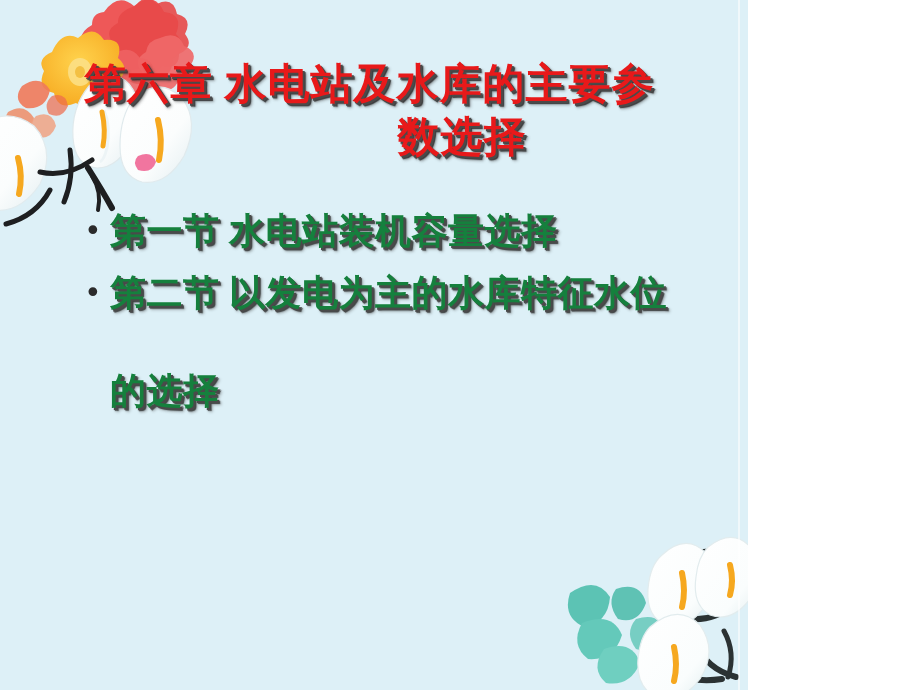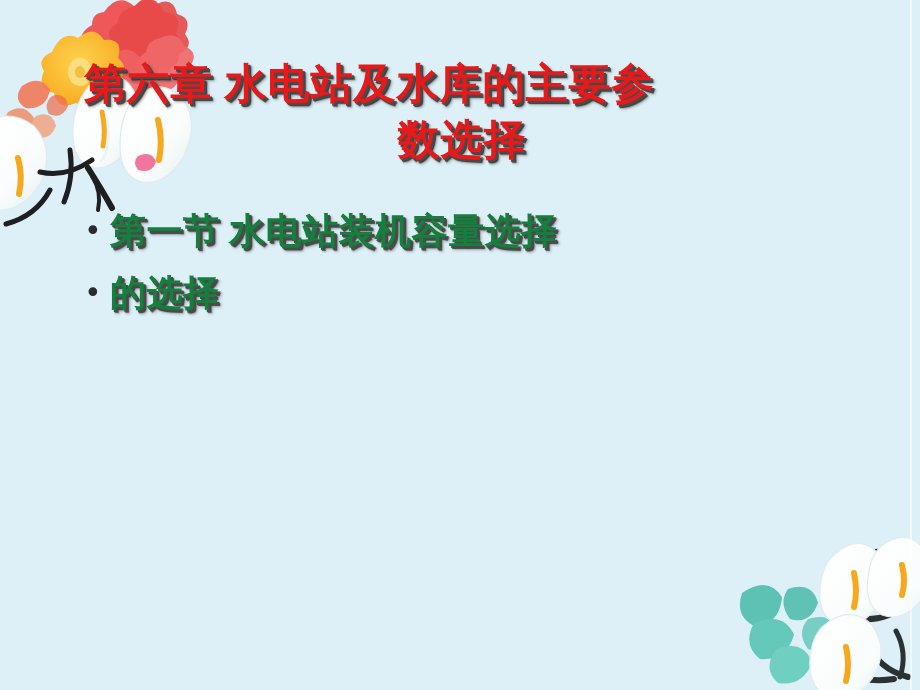--- a/index.html
+++ b/index.html
@@ -7,21 +7,21 @@
     padding: 0;
     background: #ffffff;
   }
   body {
     font-family: "Liberation Serif", "DejaVu Serif", serif;
   }
 
   
   .slide {
     position: relative;
-    width: 920px;
+    width: 748px;
     height: 690px;
     background: #ddf0f7;
     overflow: hidden;
     box-sizing: border-box;
   }
   
   .slide::after {
     content: "";
     position: absolute;
     top: 0;
@@ -66,21 +66,21 @@
     font-size: 42px;
     line-height: 56px;
     letter-spacing: 1px;
     white-space: nowrap;
     text-shadow:
        2px 2px 0 #4a4a4a,
        3px 3px 1px rgba(40,40,40,0.85),
        4px 4px 3px rgba(60,60,60,0.45);
   }
   .title-line-1 { text-align: left; padding-left: 26px; }
-  .title-line-2 { text-align: center; }
+  .title-line-2 { text-align: center; font-family: Liberation Mono, monospace; }
 
   
   .bullets {
     position: absolute;
     left: 84px;
     top: 206px;
     width: 790px;
     z-index: 5;
   }
   .bullet-row {
@@ -102,21 +102,21 @@
     color: #15803d;
     font-weight: bold;
     font-size: 36px;
     line-height: 50px;
     letter-spacing: 0.5px;
     text-shadow:
        2px 2px 0 #4a4a4a,
        3px 3px 1px rgba(40,40,40,0.8),
        4px 4px 3px rgba(60,60,60,0.4);
   }
-  .bullet-wrap { display: block; }
+  .bullet-wrap { display: block; margin-top: 48px; }
 </style>
 </head>
 <body>
 
 <div class="slide">
 
   <div class="decor decor-tl">
     <svg viewBox="0 0 235 260" xmlns="http://www.w3.org/2000/svg">
       <defs>
         <linearGradient id="pet" x1="0" y1="0" x2="1" y2="1">
@@ -231,19 +231,20 @@
   <div class="bullets">
 
     <div class="bullet-row">
       <span class="bullet-dot">•</span>
       <span class="bullet-text">第一节  水电站装机容量选择</span>
     </div>
 
     <div class="bullet-row">
       <span class="bullet-dot">•</span>
       <span class="bullet-text">
+        <span>第二节  以发电为主的水库特征水位</span>
         <span class="bullet-wrap">的选择</span>
       </span>
     </div>
 
   </div>
 
 </div>
 
 </body></html>

